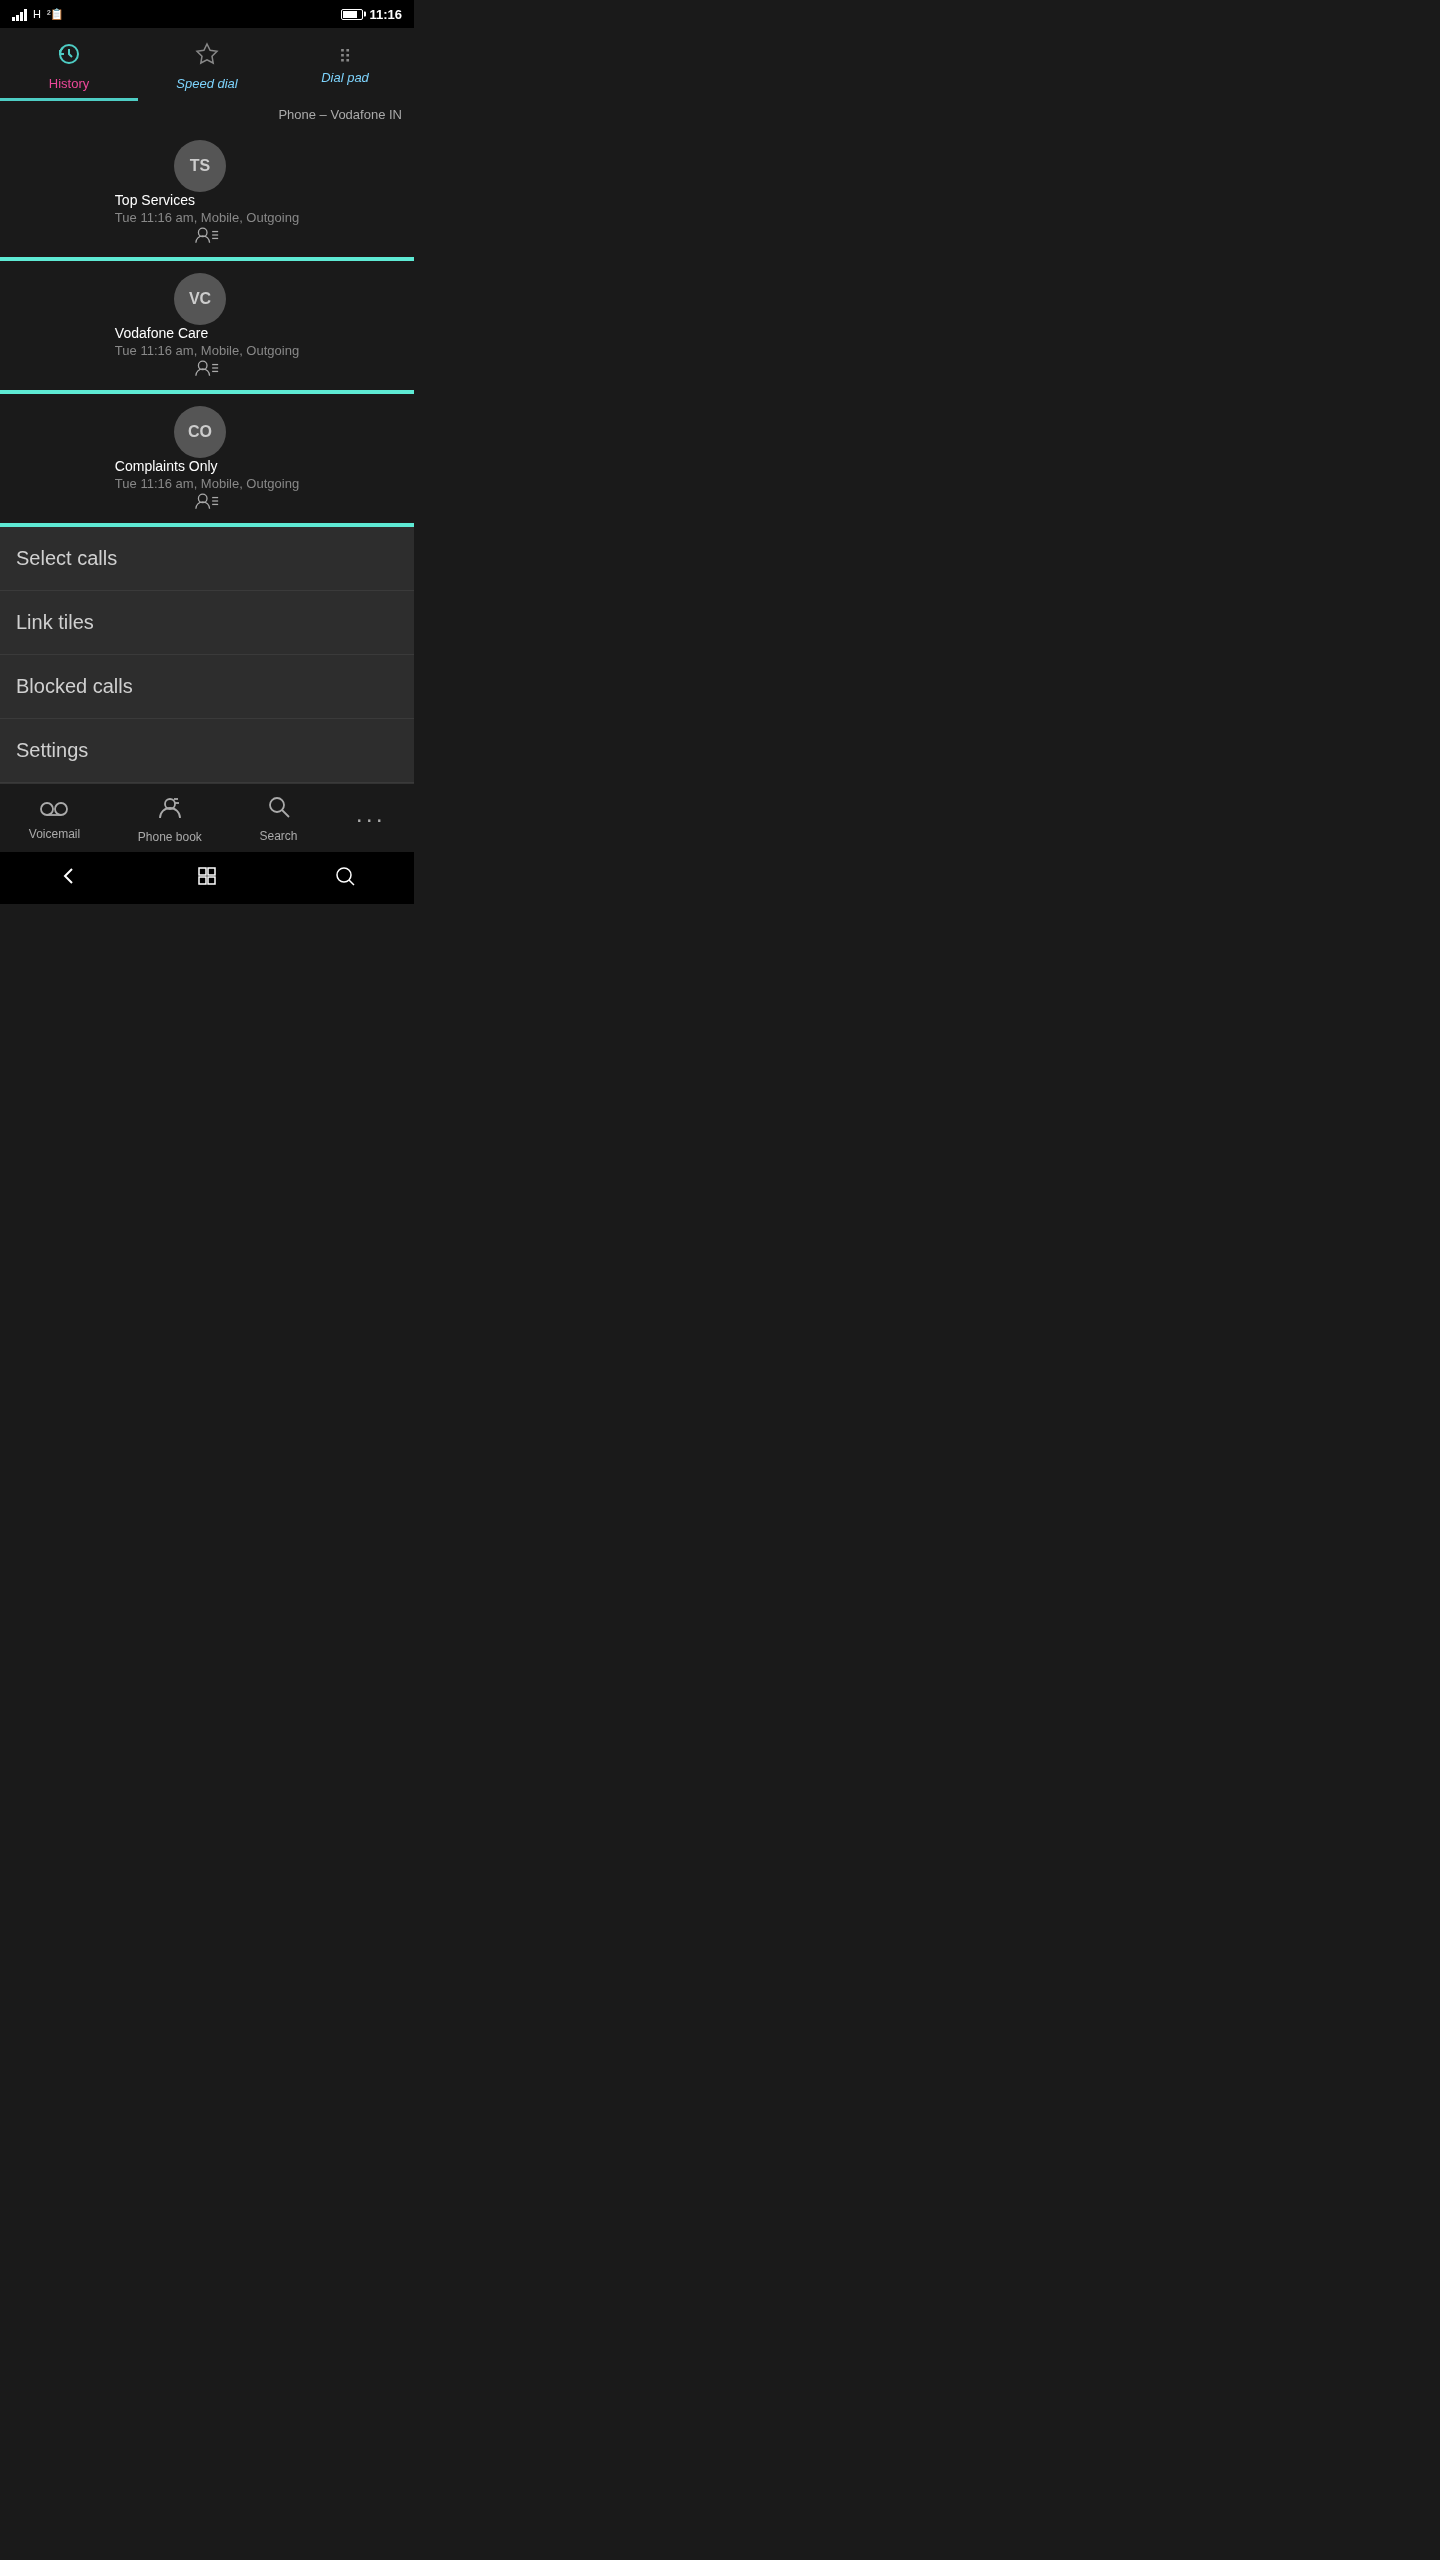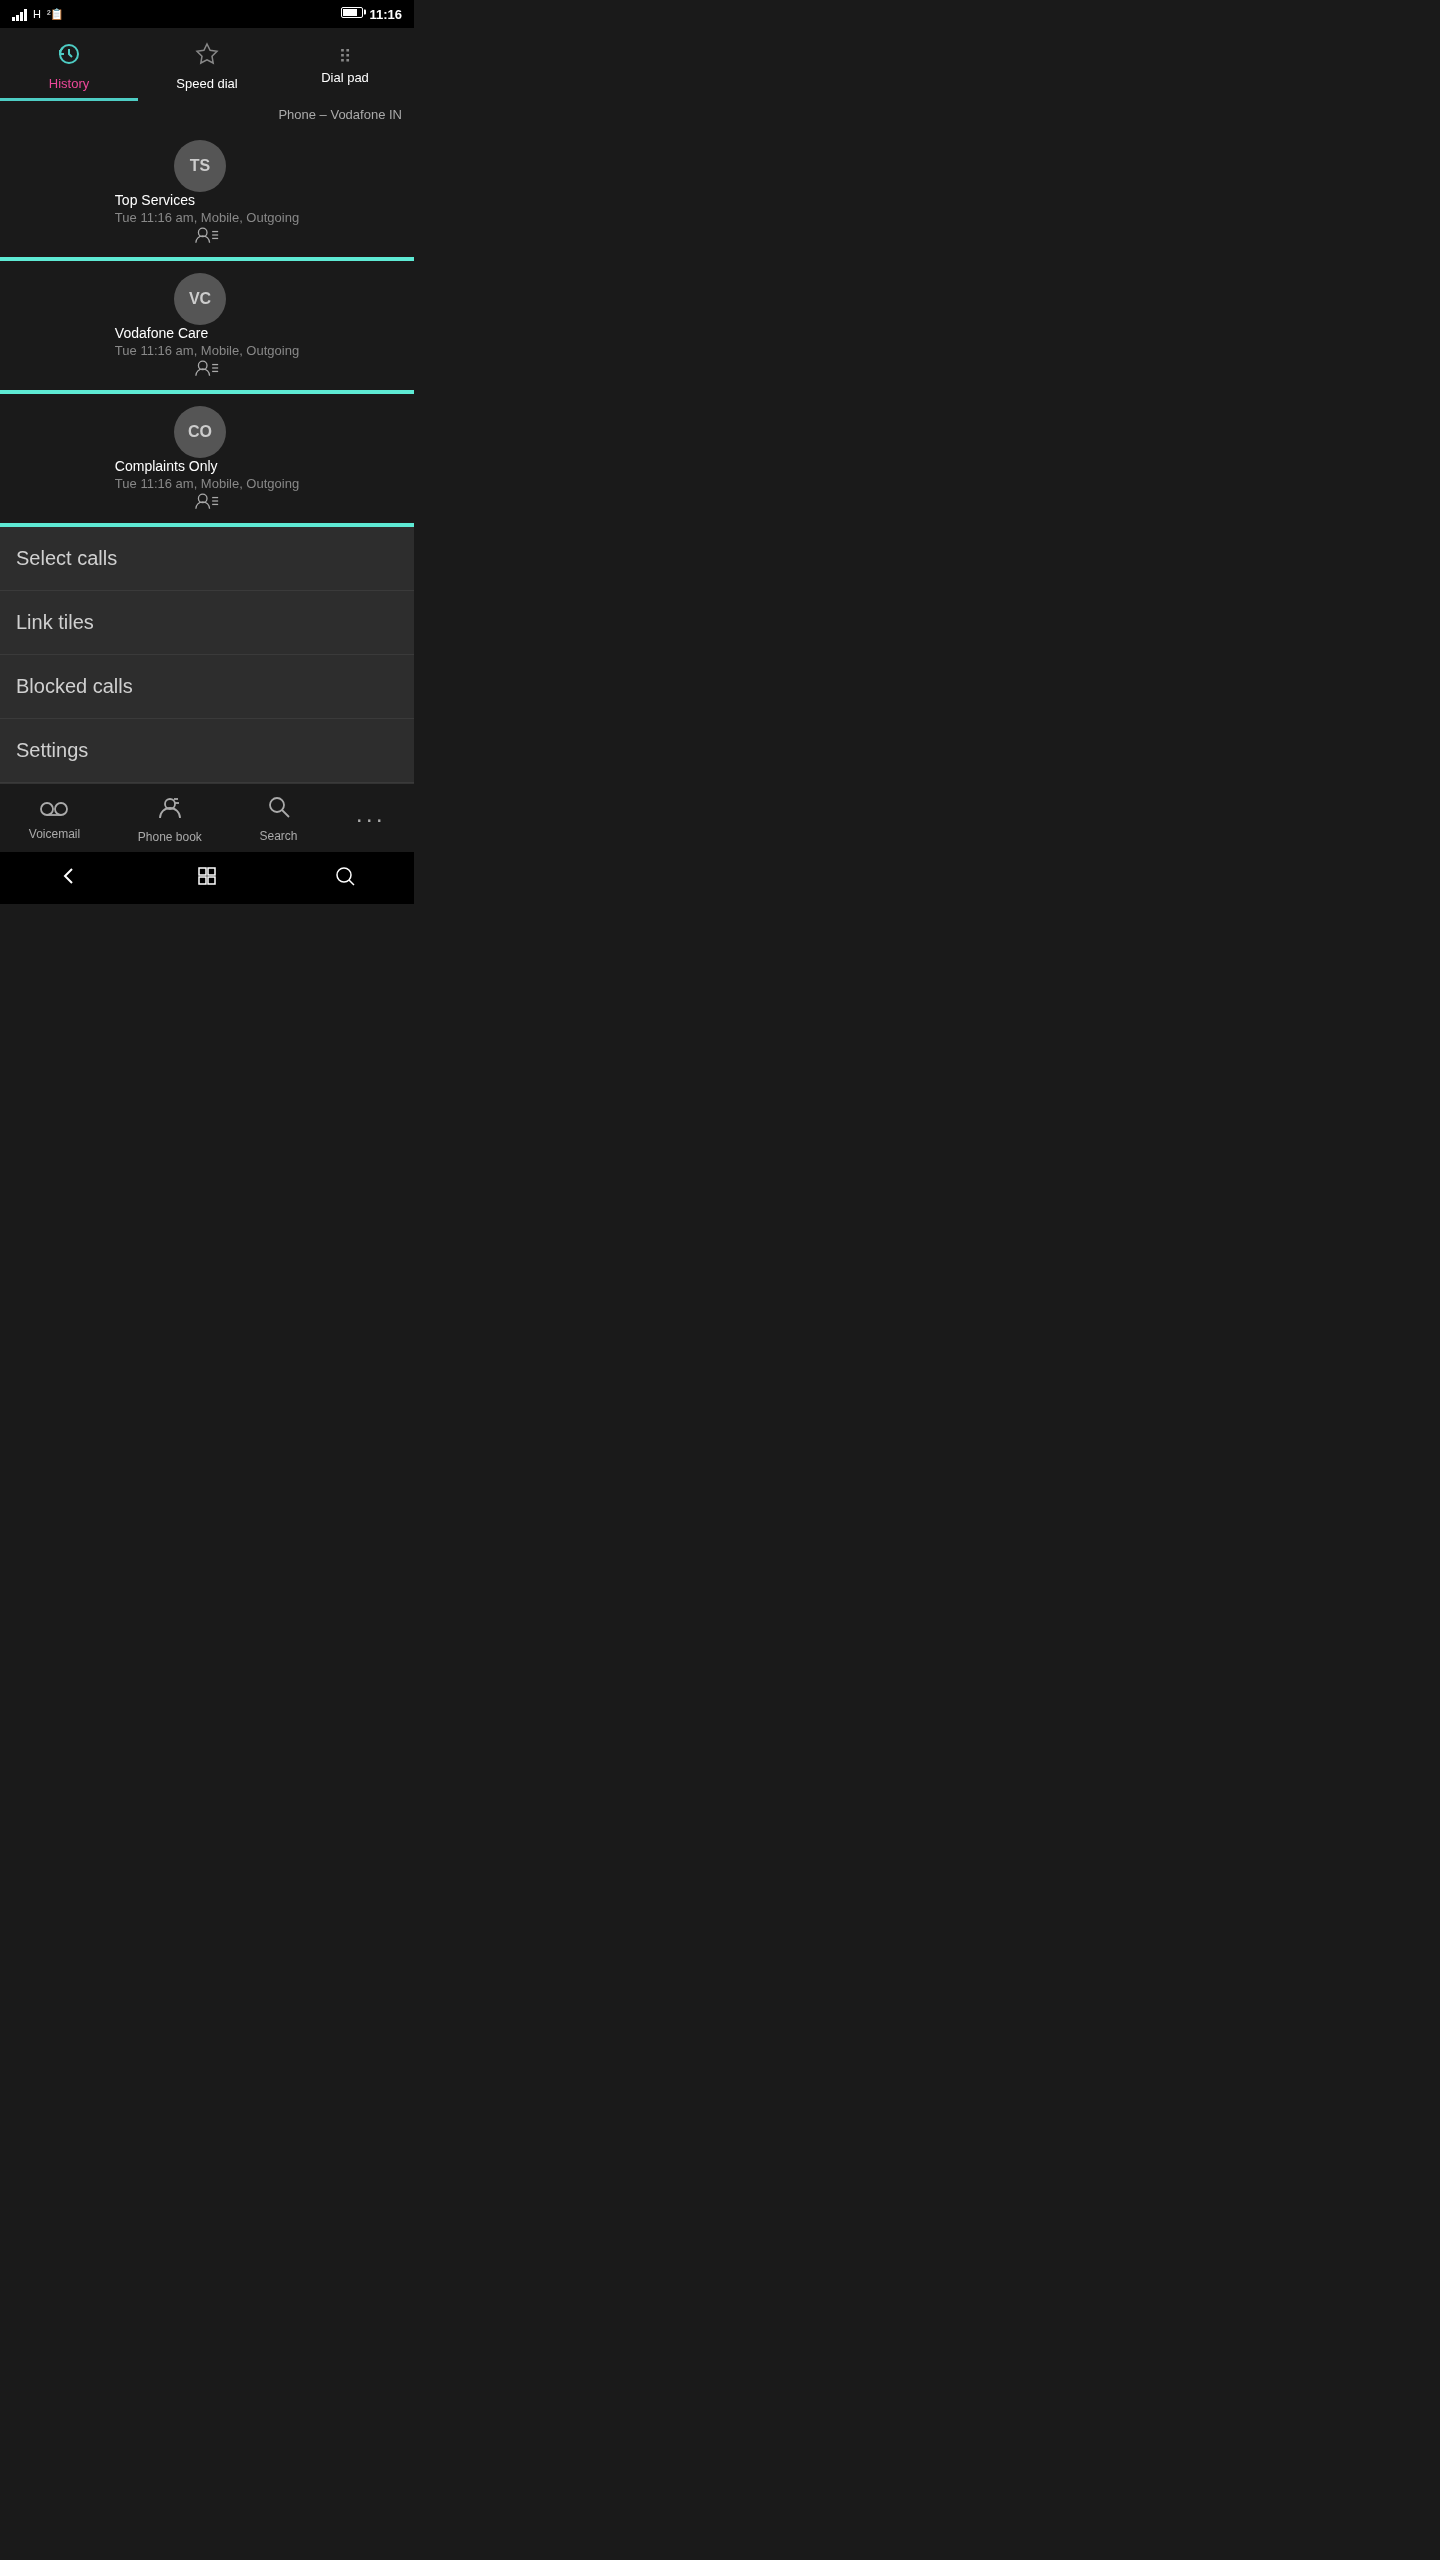--- a/index.html
+++ b/index.html
@@ -24,20 +24,21 @@
     }
     .status-left {
       display: flex;
       align-items: center;
       gap: 6px;
       font-size: 11px;
       color: #fff;
     }
     .status-right {
       display: flex;
+      align-items: center;
       gap: 6px;
       font-size: 11px;
       color: #fff;
     }
     .signal-bars {
       display: flex;
       align-items: flex-end;
       gap: 1px;
       height: 14px;
     }
@@ -98,21 +99,22 @@
     .tab-label {
       font-size: 13px;
     }
     .tab.active .tab-label {
       color: #ec4899;
     }
     .tab.active .tab-icon {
       color: #4ecdc4;
     }
     .tab.inactive .tab-label {
-      color: #ffffff;
+      color: #7dd3fc;
+      font-style: italic;
     }
     .tab.inactive .tab-icon {
       color: #888;
     }
     .tab-underline {
       position: absolute;
       bottom: 0;
       left: 0;
       right: 0;
       height: 3px;

